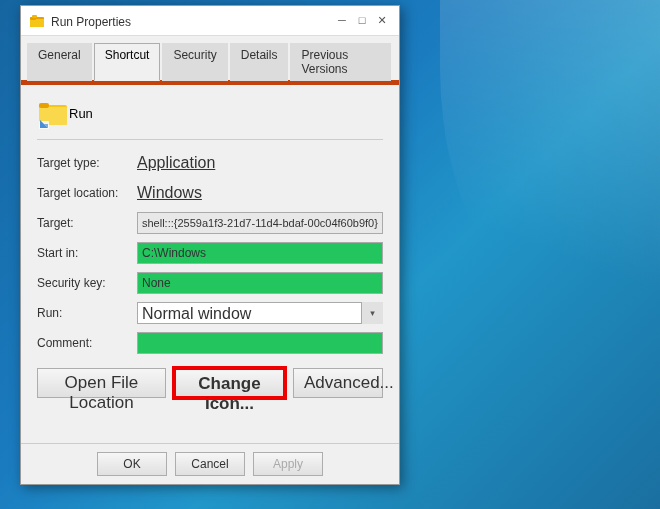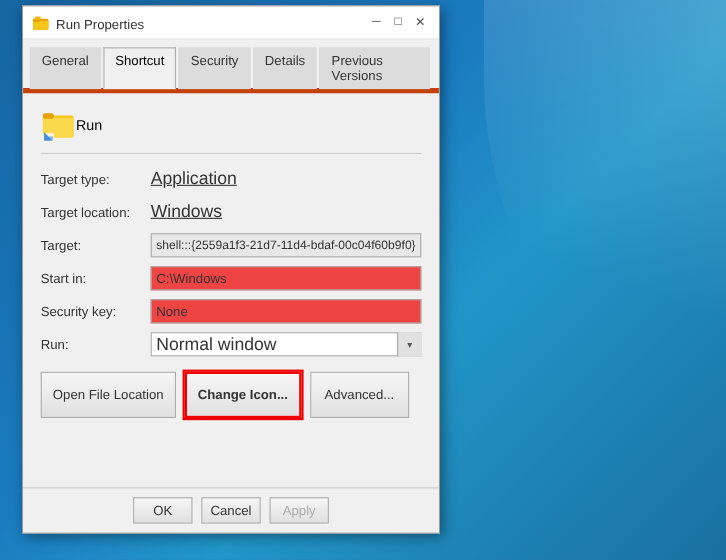--- a/index.html
+++ b/index.html
@@ -159,21 +159,21 @@
     .form-value {
       font-size: 16px;
       color: #333;
       text-decoration: underline;
     }
 
     .form-input {
       flex: 1;
       height: 22px;
       border: 1px solid #aaa;
-      background: #ef4444;
+      background: #22c55e;
       padding: 2px 4px;
       font-size: 12px;
       color: #333;
       outline: none;
     }
 
     .form-input.target-input {
       background: #e8e8e8;
       color: #333;
       font-size: 11px;
@@ -216,22 +216,22 @@
     
     .buttons-row {
       display: flex;
       gap: 8px;
       margin-top: 14px;
     }
 
     .btn {
       padding: 4px 10px;
       min-width: 90px;
-      height: 42px;
-      font-size: 12px;
+      height: 30px;
+      font-size: 17px;
       border: 1px solid #adadad;
       background: linear-gradient(180deg, #f6f6f6, #e0e0e0);
       cursor: pointer;
       color: #333;
       outline: none;
     }
 
     .btn-highlighted {
       border: 2px solid #e00;
       outline: 2px solid #e00;
@@ -244,21 +244,21 @@
       justify-content: center;
       align-items: center;
       gap: 8px;
       padding: 8px 16px;
       border-top: 1px solid #ccc;
       background: #f0f0f0;
       flex-shrink: 0;
     }
 
     .footer-btn {
-      width: 54px;
+      width: 70px;
       height: 24px;
       font-size: 12px;
       border: 1px solid #adadad;
       background: linear-gradient(180deg, #f6f6f6, #e0e0e0);
       cursor: pointer;
       color: #333;
     }
 
     .footer-btn:disabled {
       color: #aaa;
@@ -349,20 +349,24 @@
         <div class="form-select-wrapper">
           <select class="form-select">
             <option>Normal window</option>
             <option>Minimized</option>
             <option>Maximized</option>
           </select>
           <div class="select-arrow">▾</div>
         </div>
       </div>
 
+      <div class="form-row">
+        <span class="form-label">Comment:</span>
+        <input class="form-input" type="text" style="">
+      </div>
 
       <div class="buttons-row">
         <button class="btn">Open File Location</button>
         <button class="btn btn-highlighted">Change Icon...</button>
         <button class="btn">Advanced...</button>
       </div>
 
     </div>
 
     <div class="dialog-footer">

